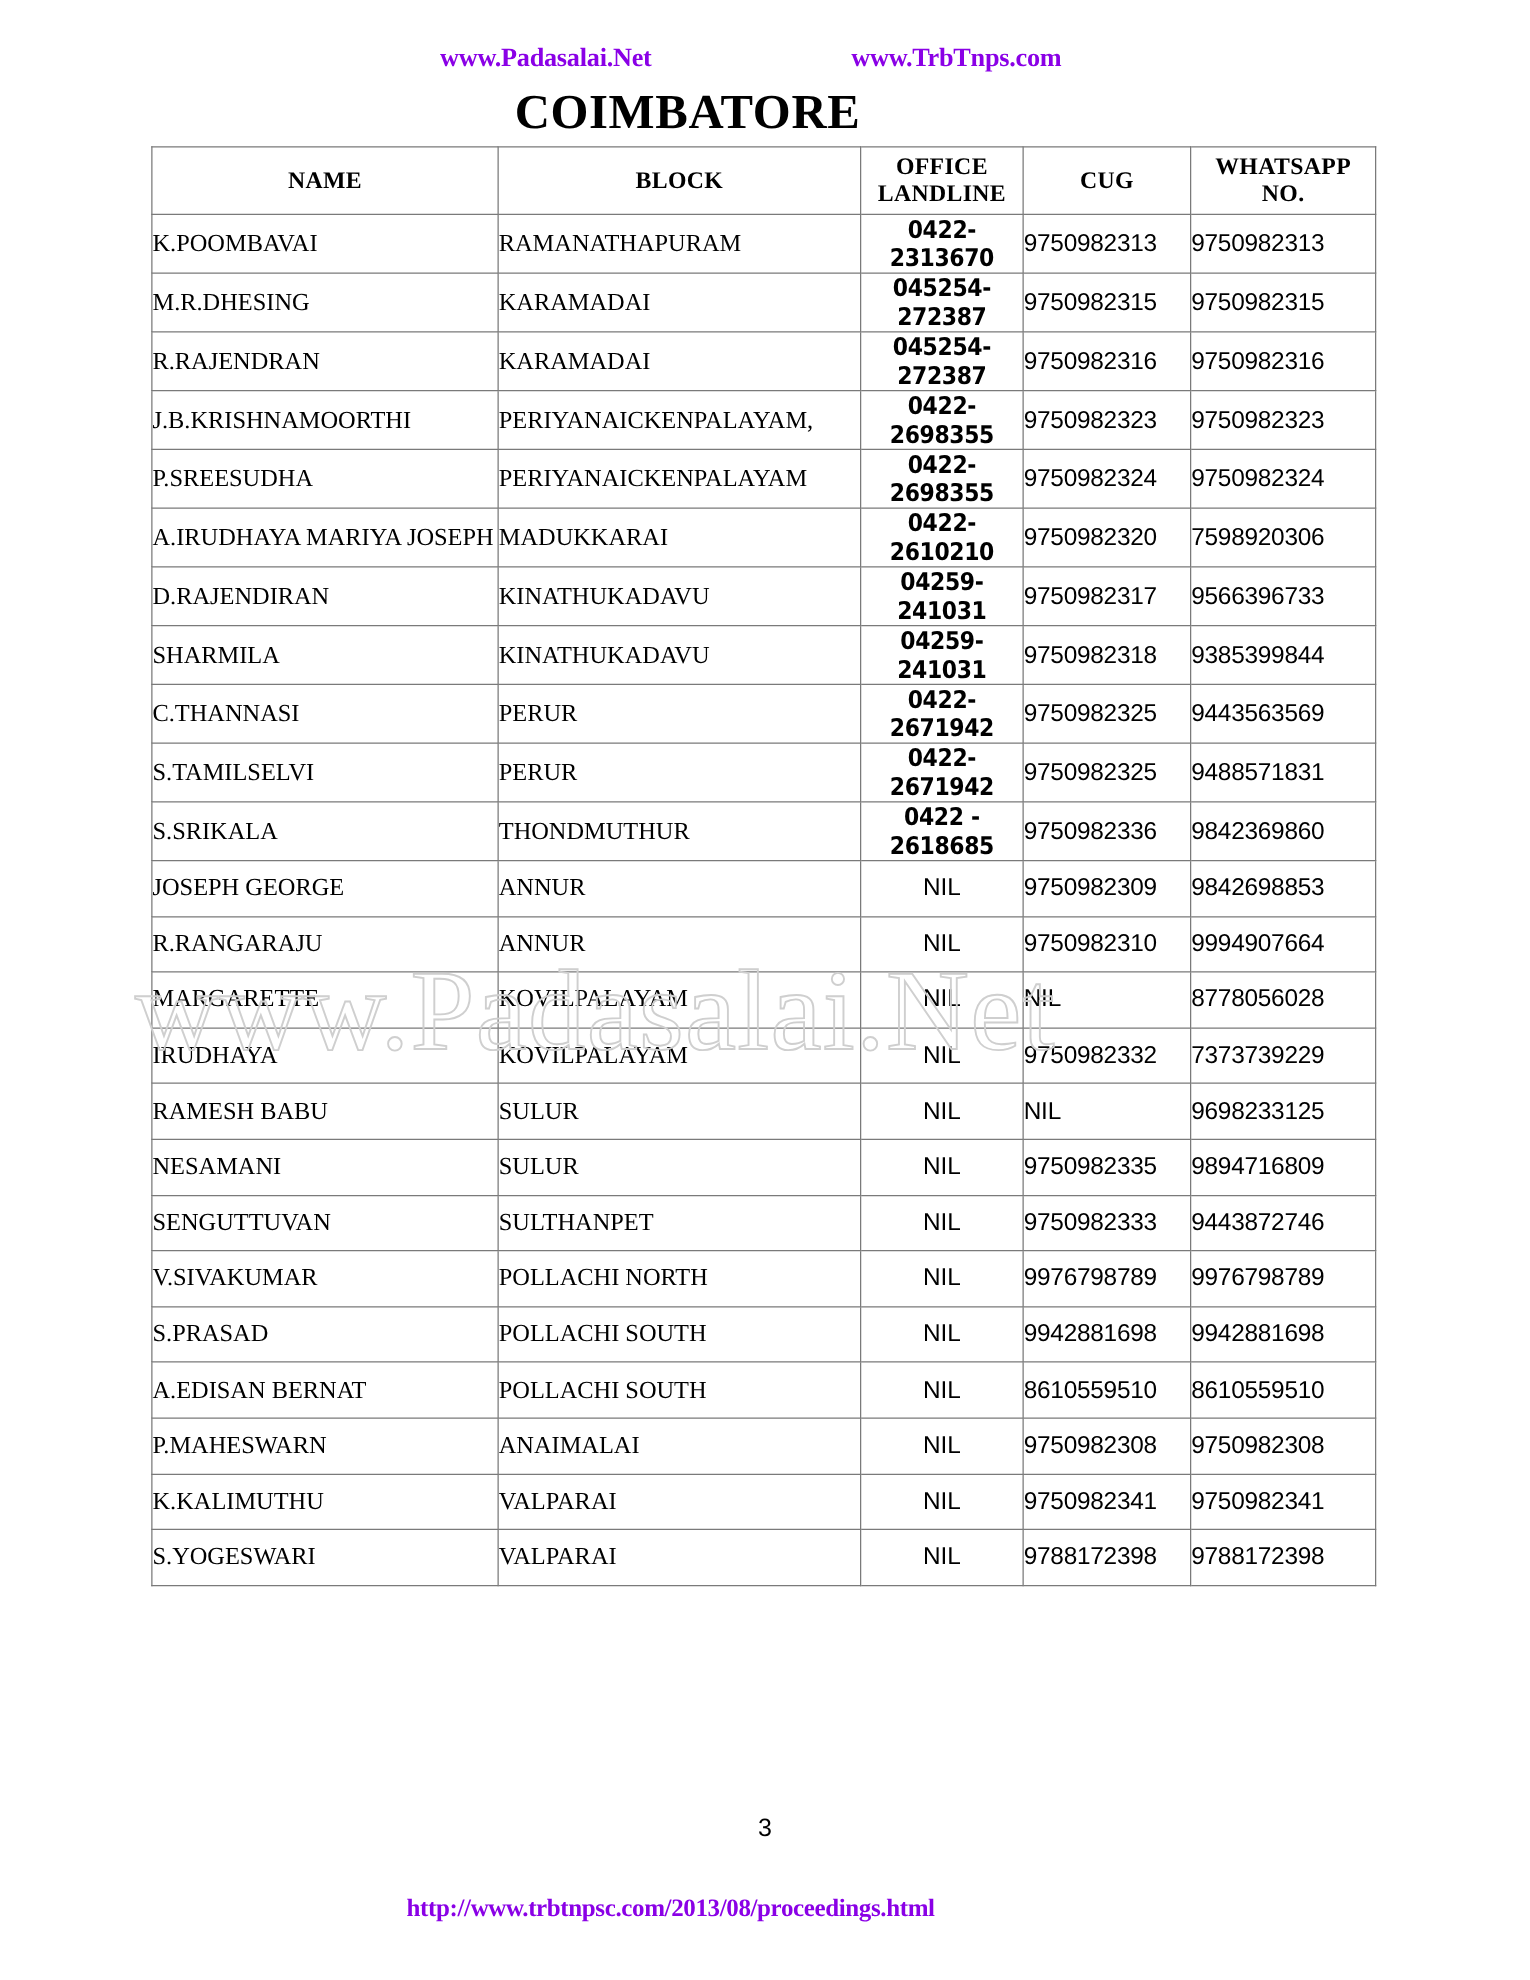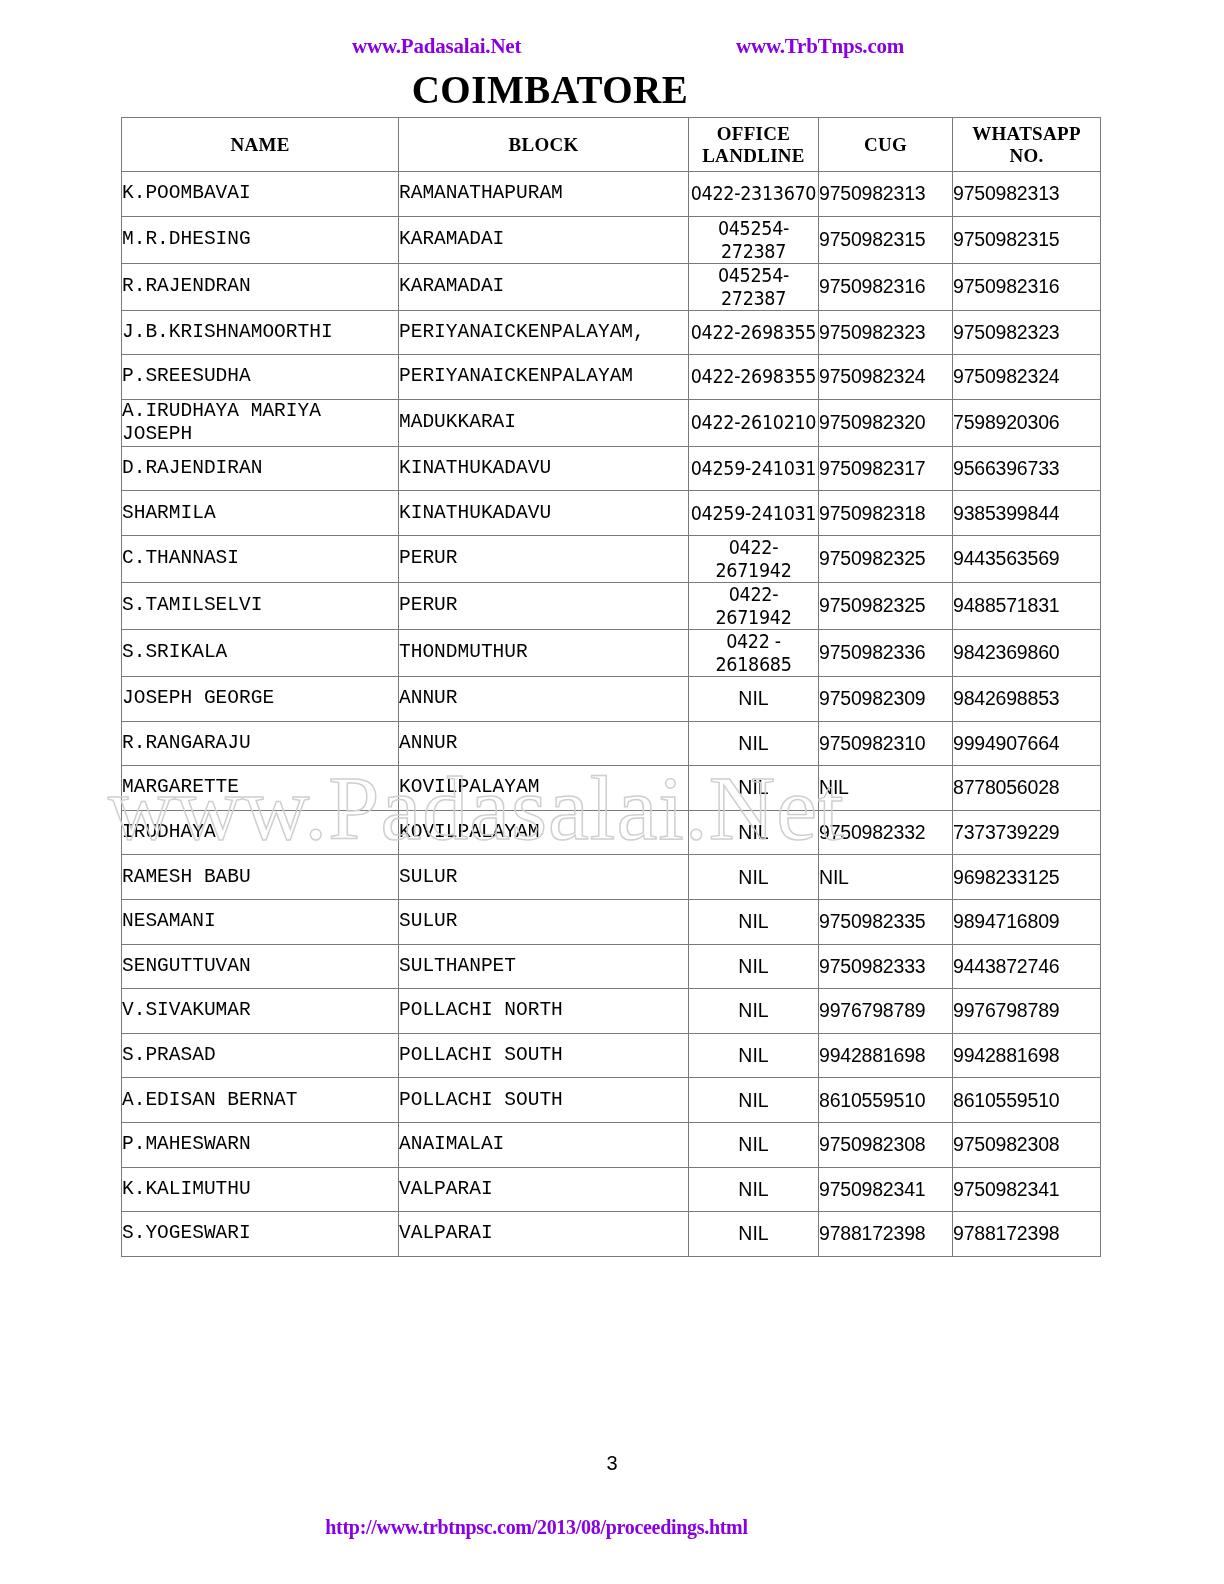--- a/index.html
+++ b/index.html
@@ -32,21 +32,21 @@
   .site-link {
     position: absolute;
     font-family: "Liberation Serif", serif;
     font-weight: bold;
     font-size: 21px;
     color: #8a00e6;
     white-space: nowrap;
     letter-spacing: -0.2px;
   }
   .site-link.left  { left: 352px; top: 0; }
-  .site-link.right { left: 736px; top: 0; }
+  .site-link.right { left: 681px; top: 0; }
 
   
   .doc-title {
     position: absolute;
     top: 67px;
     left: 0;
     width: 1100px;
     text-align: center;
     font-family: "Liberation Serif", serif;
     font-weight: bold;
@@ -115,26 +115,26 @@
     height: 43.6px;
     font-size: 19.5px;
     color: #000;
   }
   td.cell-name,
   td.cell-block {
     text-align: left;
     padding-left: 9px;
     padding-right: 4px;
     line-height: 1.18;
-    font-family: Liberation Mono, monospace;
+    font-family: Liberation Serif, serif;
   }
   td.cell-land {
     text-align: center;
     font-family: "DejaVu Sans Condensed", "Liberation Sans", sans-serif;
-    font-weight: normal;
+    font-weight: bold;
     font-size: 18px;
     letter-spacing: -0.3px;
   }
   td.cell-land.nil {
     font-weight: normal;
     font-family: "Liberation Sans", sans-serif;
     font-size: 19.5px;
     letter-spacing: 0;
   }
   td.cell-cug,

